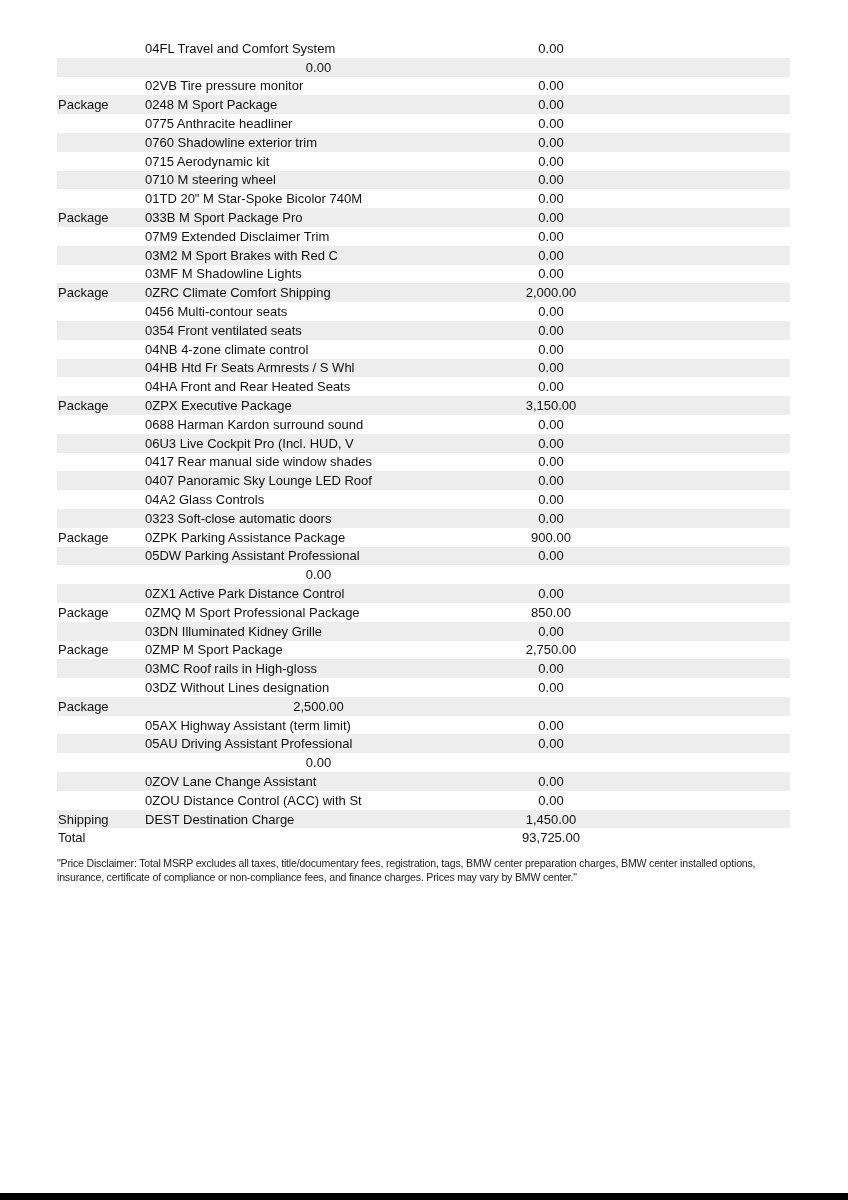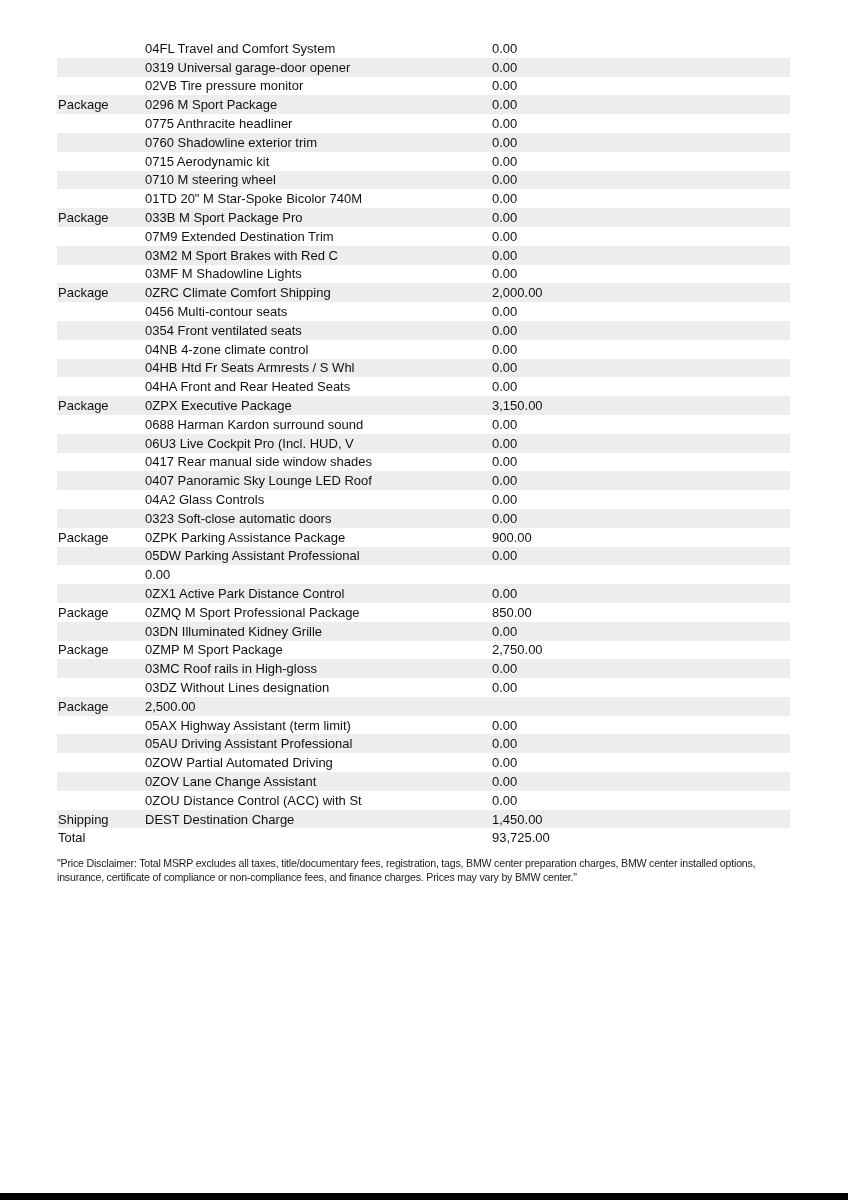--- a/index.html
+++ b/index.html
@@ -25,21 +25,21 @@
     height: 18.8px;
     align-items: center;
     font-size: 13px;
     color: #111111;
     white-space: nowrap;
     overflow: hidden;
   }
   .row.alt { background: #ededed; }
   .cell { overflow: hidden; }
   .cell.cat { padding-left: 1px; }
-  .cell.price { text-align: left; }
+  .cell.price { text-align: center; }
   .disclaimer {
     position: absolute;
     left: 57px; top: 857px;
     width: 736px;
     font-size: 10.6px;
     line-height: 1.32;
     color: #1c1c1c;
     letter-spacing: -0.2px;
   }
   .bottom-bar {
@@ -57,33 +57,32 @@
   <div class="options-table">
 
   <div class="row">
         <div class="cell cat"></div>
         <div class="cell desc">04FL Travel and Comfort System</div>
         <div class="cell price">0.00</div>
         <div class="cell spacer"></div>
       </div>
       <div class="row alt">
         <div class="cell cat"></div>
-        <div class="cell desc">0319 Universal garage-door opener</div>
         <div class="cell price">0.00</div>
         <div class="cell spacer"></div>
       </div>
       <div class="row">
         <div class="cell cat"></div>
         <div class="cell desc">02VB Tire pressure monitor</div>
         <div class="cell price">0.00</div>
         <div class="cell spacer"></div>
       </div>
       <div class="row alt">
         <div class="cell cat">Package</div>
-        <div class="cell desc">0296 M Sport Package</div>
+        <div class="cell desc">0248 M Sport Package</div>
         <div class="cell price">0.00</div>
         <div class="cell spacer"></div>
       </div>
       <div class="row">
         <div class="cell cat"></div>
         <div class="cell desc">0775 Anthracite headliner</div>
         <div class="cell price">0.00</div>
         <div class="cell spacer"></div>
       </div>
       <div class="row alt">
@@ -111,21 +110,21 @@
         <div class="cell spacer"></div>
       </div>
       <div class="row alt">
         <div class="cell cat">Package</div>
         <div class="cell desc">033B M Sport Package Pro</div>
         <div class="cell price">0.00</div>
         <div class="cell spacer"></div>
       </div>
       <div class="row">
         <div class="cell cat"></div>
-        <div class="cell desc">07M9 Extended Destination Trim</div>
+        <div class="cell desc">07M9 Extended Disclaimer Trim</div>
         <div class="cell price">0.00</div>
         <div class="cell spacer"></div>
       </div>
       <div class="row alt">
         <div class="cell cat"></div>
         <div class="cell desc">03M2 M Sport Brakes with Red C</div>
         <div class="cell price">0.00</div>
         <div class="cell spacer"></div>
       </div>
       <div class="row">
@@ -277,21 +276,20 @@
         <div class="cell spacer"></div>
       </div>
       <div class="row alt">
         <div class="cell cat"></div>
         <div class="cell desc">05AU Driving Assistant Professional</div>
         <div class="cell price">0.00</div>
         <div class="cell spacer"></div>
       </div>
       <div class="row">
         <div class="cell cat"></div>
-        <div class="cell desc">0ZOW Partial Automated Driving</div>
         <div class="cell price">0.00</div>
         <div class="cell spacer"></div>
       </div>
       <div class="row alt">
         <div class="cell cat"></div>
         <div class="cell desc">0ZOV Lane Change Assistant</div>
         <div class="cell price">0.00</div>
         <div class="cell spacer"></div>
       </div>
       <div class="row">

